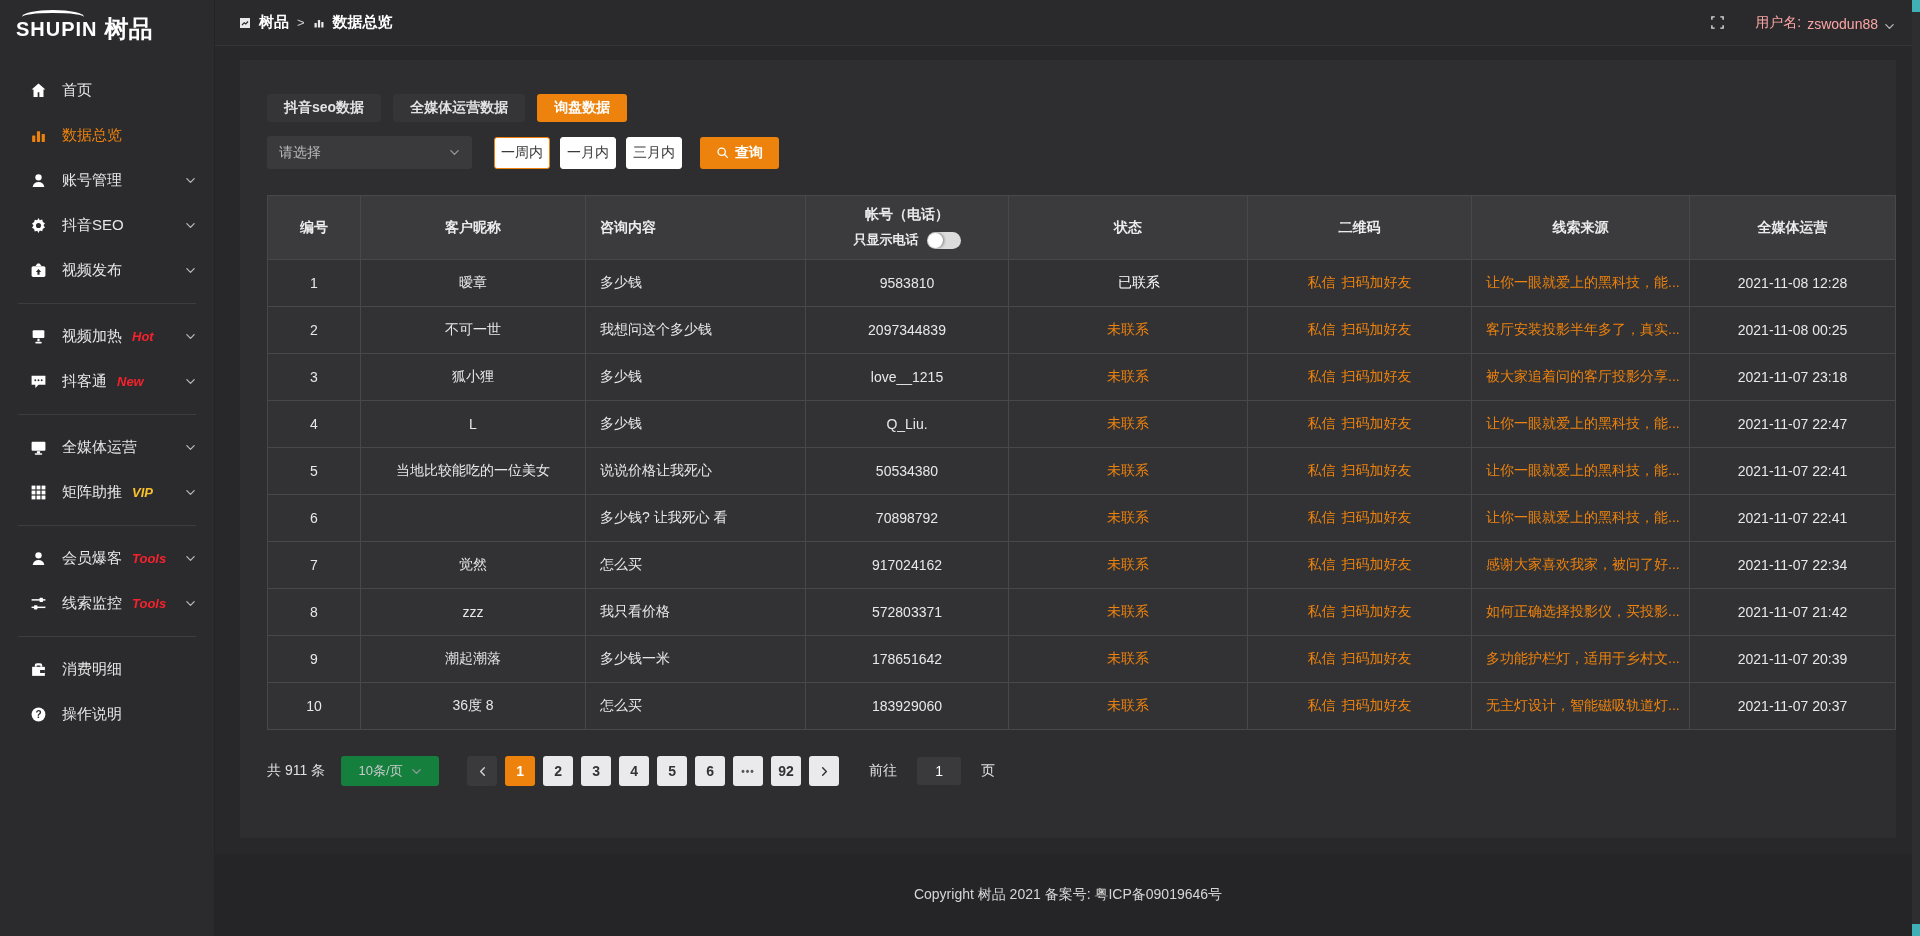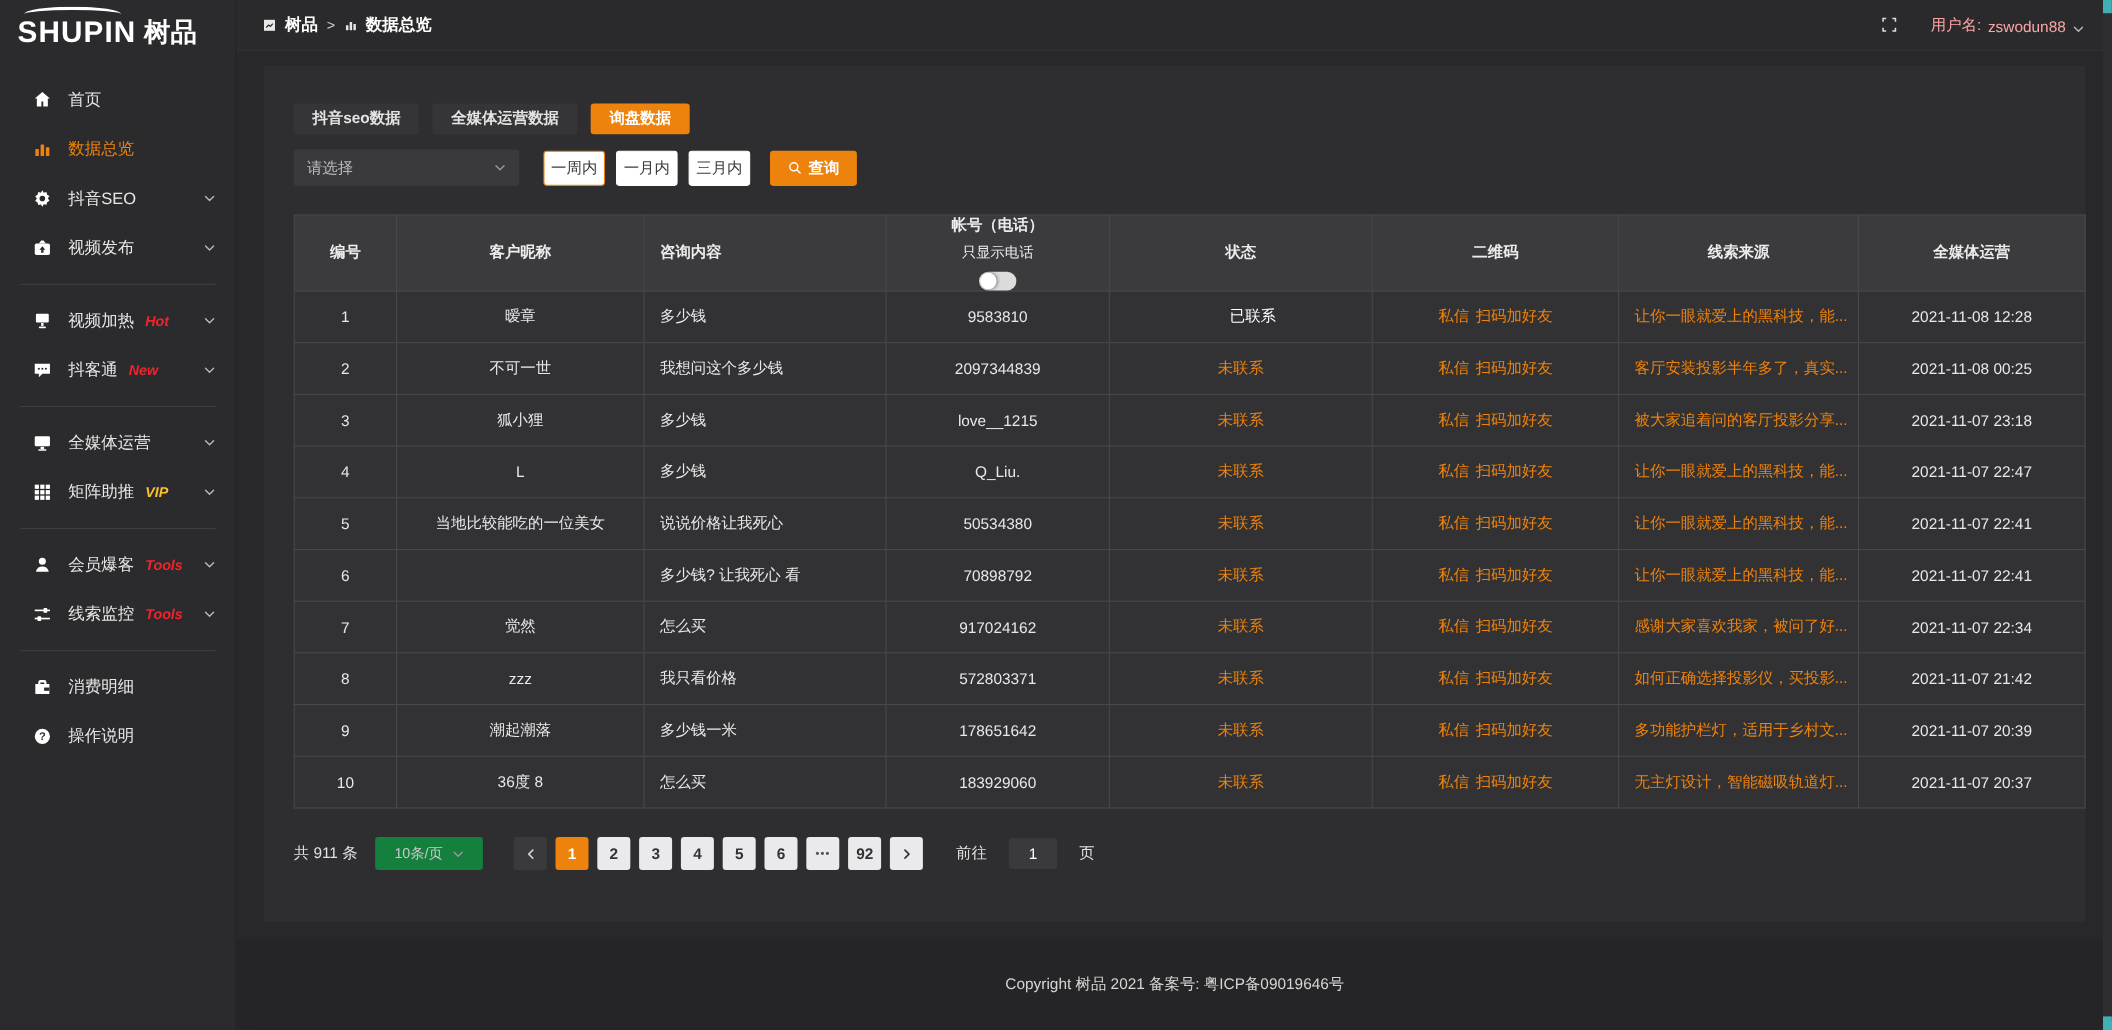--- a/index.html
+++ b/index.html
@@ -8,21 +8,21 @@
     background:#28282a;
     font-family:"Liberation Sans","DejaVu Sans",sans-serif;
     overflow:hidden;
     color:#e6e6e6;
   }
   .app { display:flex; height:100%; }
 
   
   .sidebar { flex:0 0 215px; width:215px; background:#2b2b2d; border-right:1px solid #242426; }
   .logo { height:58px; display:flex; align-items:center; padding-left:16px; }
-  .logo-en { font-size:27px; font-weight:bold; color:#fff; letter-spacing:1px; position:relative; }
+  .logo-en { font-size:20px; font-weight:bold; color:#fff; letter-spacing:1px; position:relative; }
   .logo-en::before { content:""; position:absolute; left:6px; right:14px; top:-8px; height:11px;
     border-top:3px solid #fff; border-radius:50%; }
   .logo-cn { font-size:24px; font-weight:bold; color:#fff; margin-left:7px; }
   .menu { padding-top:10px; }
   .menu-item { position:relative; height:45px; display:flex; align-items:center;
     padding:0 18px 0 30px; color:#e6e6e6; font-size:15px; cursor:pointer; }
   .menu-item .mi-icon { width:17px; height:17px; display:inline-flex; color:#fff; }
   .menu-item .mi-icon svg { width:17px; height:17px; }
   .mi-label { margin-left:15px; }
   .mi-badge { margin-left:10px; font-style:italic; font-weight:bold; font-size:13px;text-align:right; }
@@ -64,21 +64,21 @@
     color:#fff; font-size:14px; font-weight:600; border-radius:3px; display:flex;
     align-items:center; gap:6px; cursor:pointer; }
   .search-btn .s-icon { display:inline-flex; }
 
   
   table { border-collapse:collapse; table-layout:fixed; width:1628px; background:#323235; }
   th, td { border:1px solid #48484b; }
   thead th { background:#3b3b3e; height:64px; font-size:14px; color:#ececec; font-weight:bold; text-align:center; }
   th.al-left { text-align:left; padding-left:14px; }
   .th-sub { display:flex; align-items:center; justify-content:center; gap:8px; margin-top:7px;
-    font-size:13px; font-weight:normal;flex-direction:column; }
+    font-size:13px; font-weight:bold; }
   .toggle { width:34px; height:17px; background:#dcdcdc; border-radius:9px; display:inline-flex;
     align-items:center; padding:1px; cursor:pointer; }
   .toggle .knob { width:15px; height:15px; background:#fff; border-radius:50%;
     box-shadow:1px 0 3px rgba(0,0,0,.45); }
   td { height:47px; font-size:14px; color:#e8e8e8; text-align:center; padding:0 10px; overflow:hidden; white-space:nowrap; }
   td.c-content { text-align:left; padding-left:14px; }
   td.c-source { text-align:left; padding-left:14px; }
   td.c-status { color:var(--accent,#ed820c); }
   td.c-status.contacted { color:#fff;padding-left:32px; }
   td a { color:var(--accent,#ed820c); text-decoration:none; cursor:pointer; }
@@ -135,20 +135,36 @@
           <span class="mi-icon">
             <svg viewBox="0 0 16 16">
               <g fill="currentColor">
                 <rect x="2" y="8" width="3" height="6" rx="0.5"></rect>
                 <rect x="6.5" y="4" width="3" height="10" rx="0.5"></rect>
                 <rect x="11" y="6.5" width="3" height="7.5" rx="0.5"></rect>
               </g>
             </svg>
           </span>
           <span class="mi-label">数据总览</span>
+        </div>
+        <div class="menu-item">
+          <span class="mi-icon">
+            <svg viewBox="0 0 16 16">
+              <g fill="currentColor">
+                <circle cx="8" cy="5" r="3"></circle>
+                <path d="M2.5 14c.5-3 2.7-4.5 5.5-4.5S13 11 13.5 14z"></path>
+              </g>
+            </svg>
+          </span>
+          <span class="mi-label">账号管理</span>
+          <span class="mi-chevron">
+            <svg viewBox="0 0 12 12" style="width:11px;height:11px">
+              <path d="M2 4l4 4 4-4" stroke="currentColor" stroke-width="1.4" fill="none" stroke-linecap="round" stroke-linejoin="round"></path>
+            </svg>
+          </span>
         </div>
         <div class="menu-item">
           <span class="mi-icon">
             <svg viewBox="0 0 16 16">
               <path fill="currentColor" d="M8 1l1.2 2 2.3-.6.6 2.3 2 1.2-1.4 1.9 1.4 2.1-2 1.2-.6 2.3-2.3-.6L8 15l-1.2-2-2.3.6-.6-2.3-2-1.2L3.3 8 1.9 6l2-1.2.6-2.3 2.3.6z"></path>
               <circle cx="8" cy="8" r="2.4" fill="#2b2b2d"></circle>
             </svg>
           </span>
           <span class="mi-label">抖音SEO</span>
           <span class="mi-chevron">

